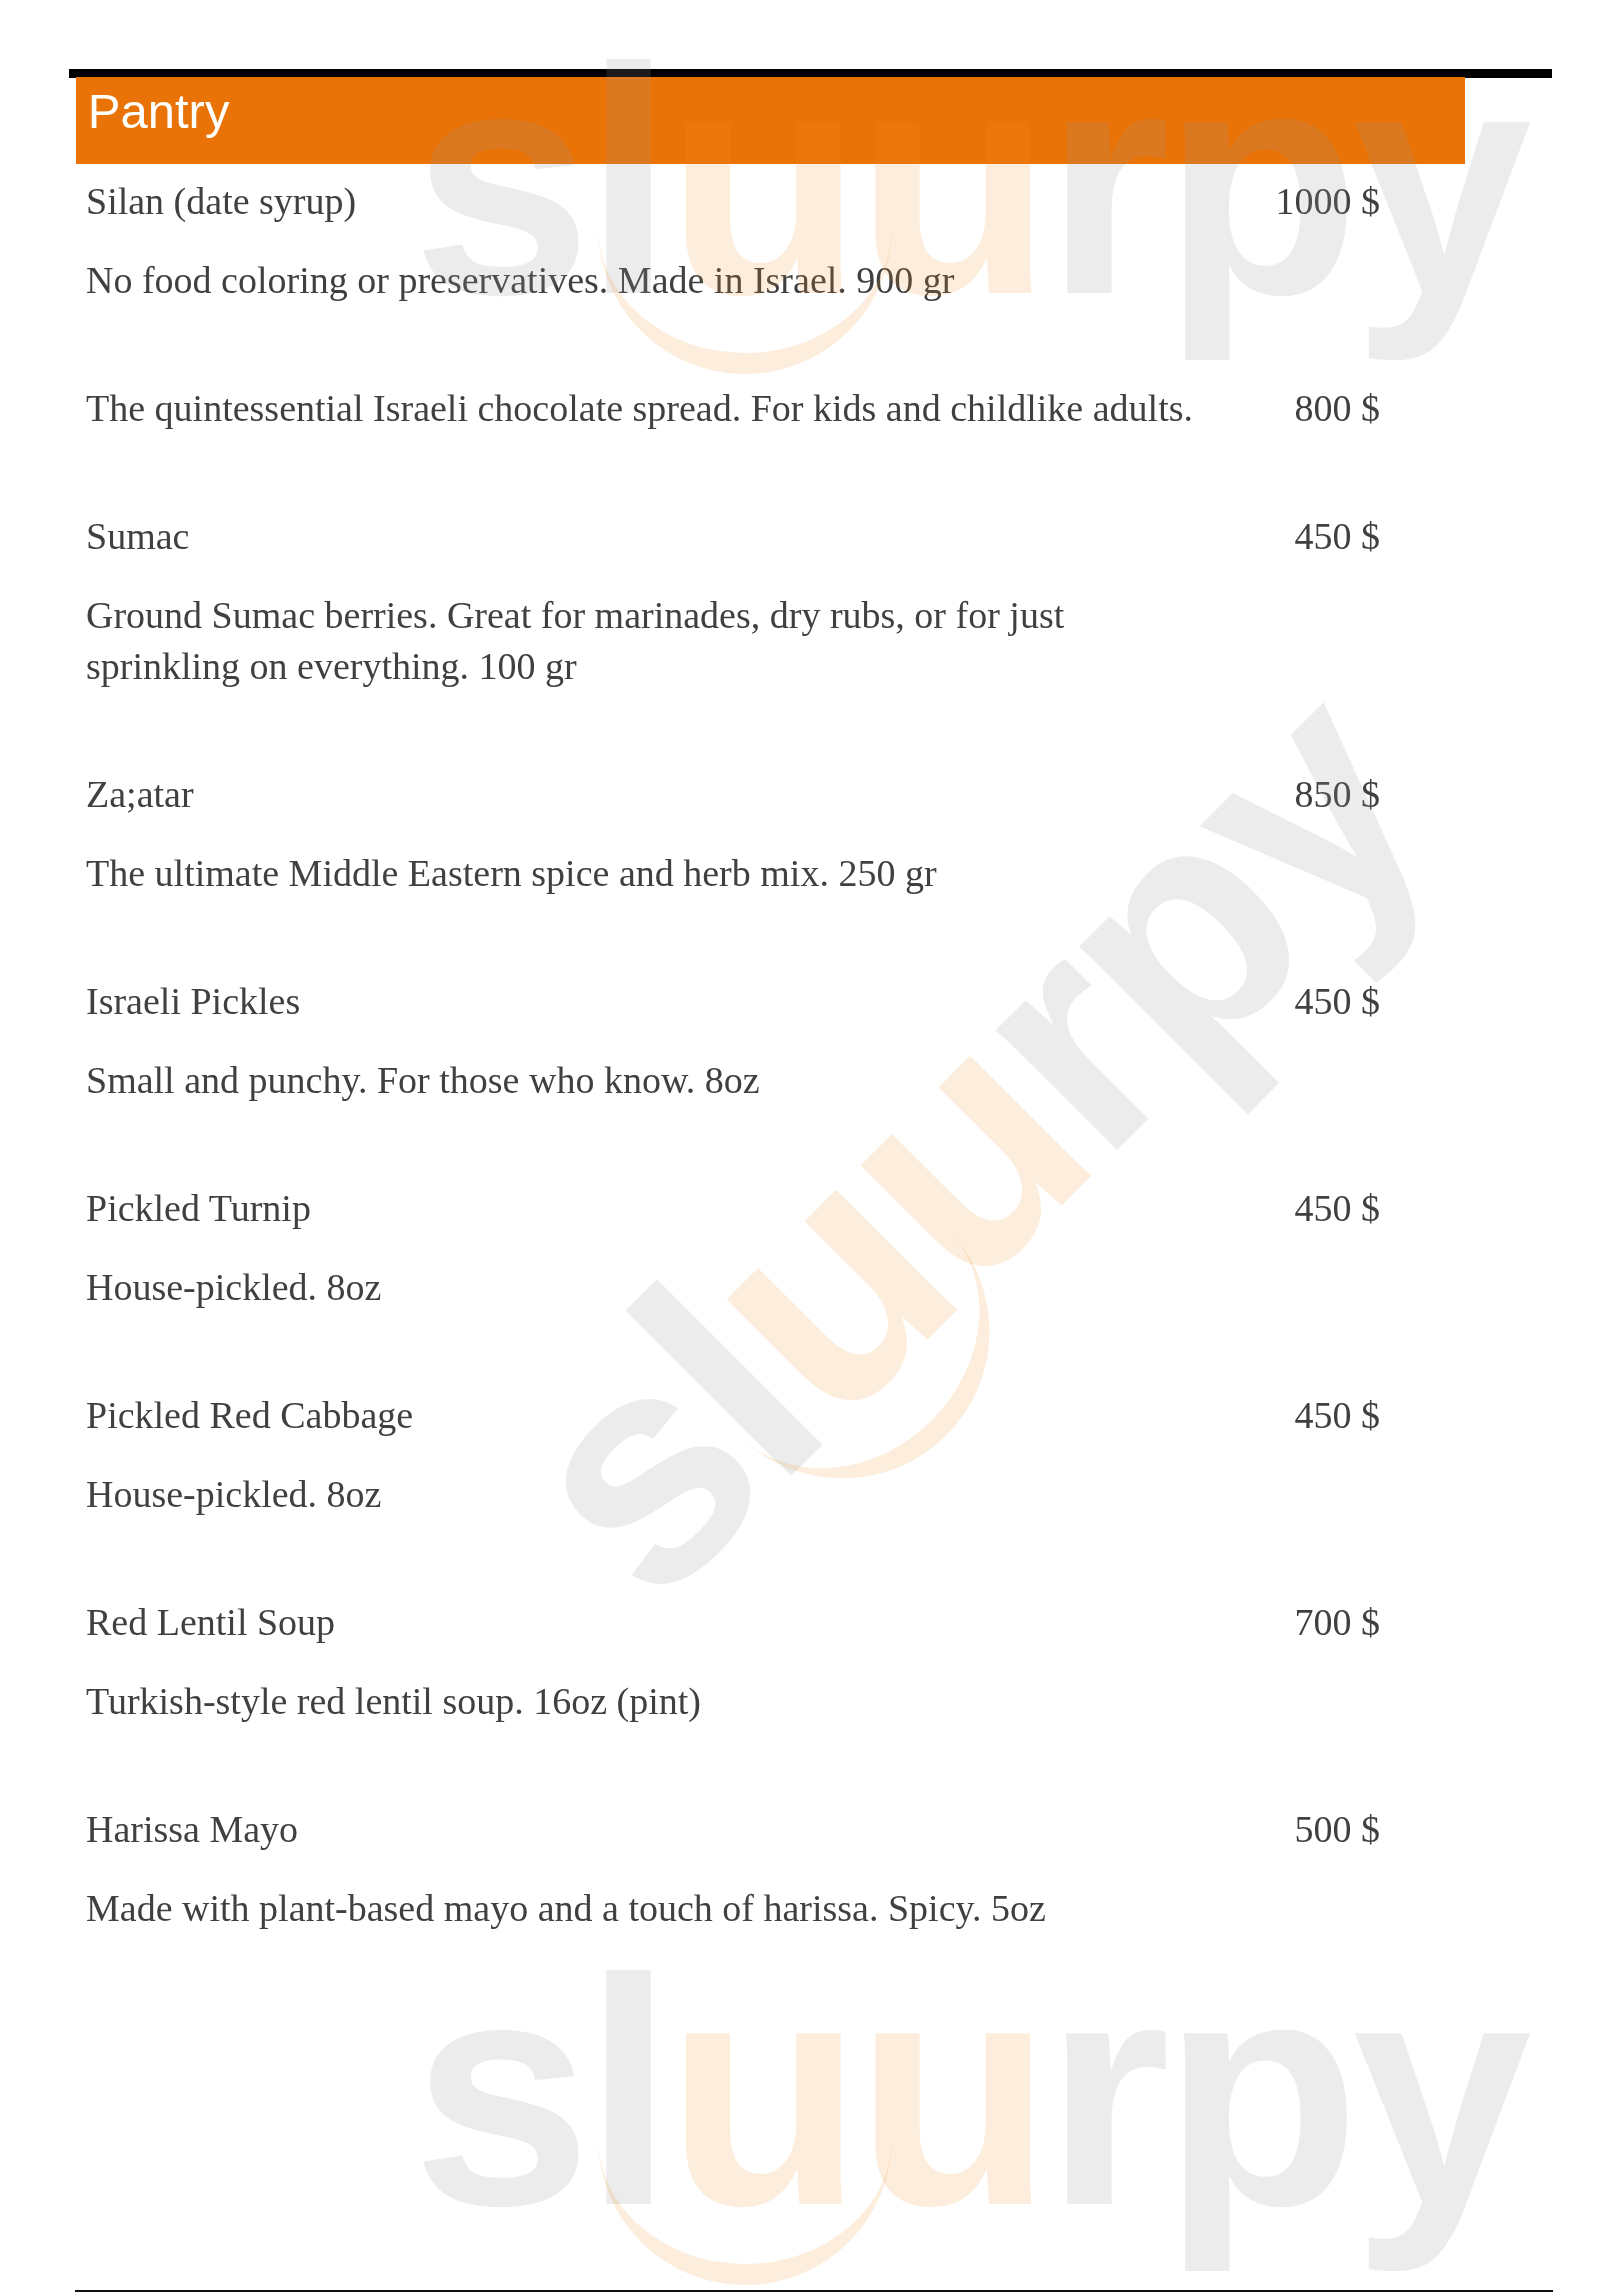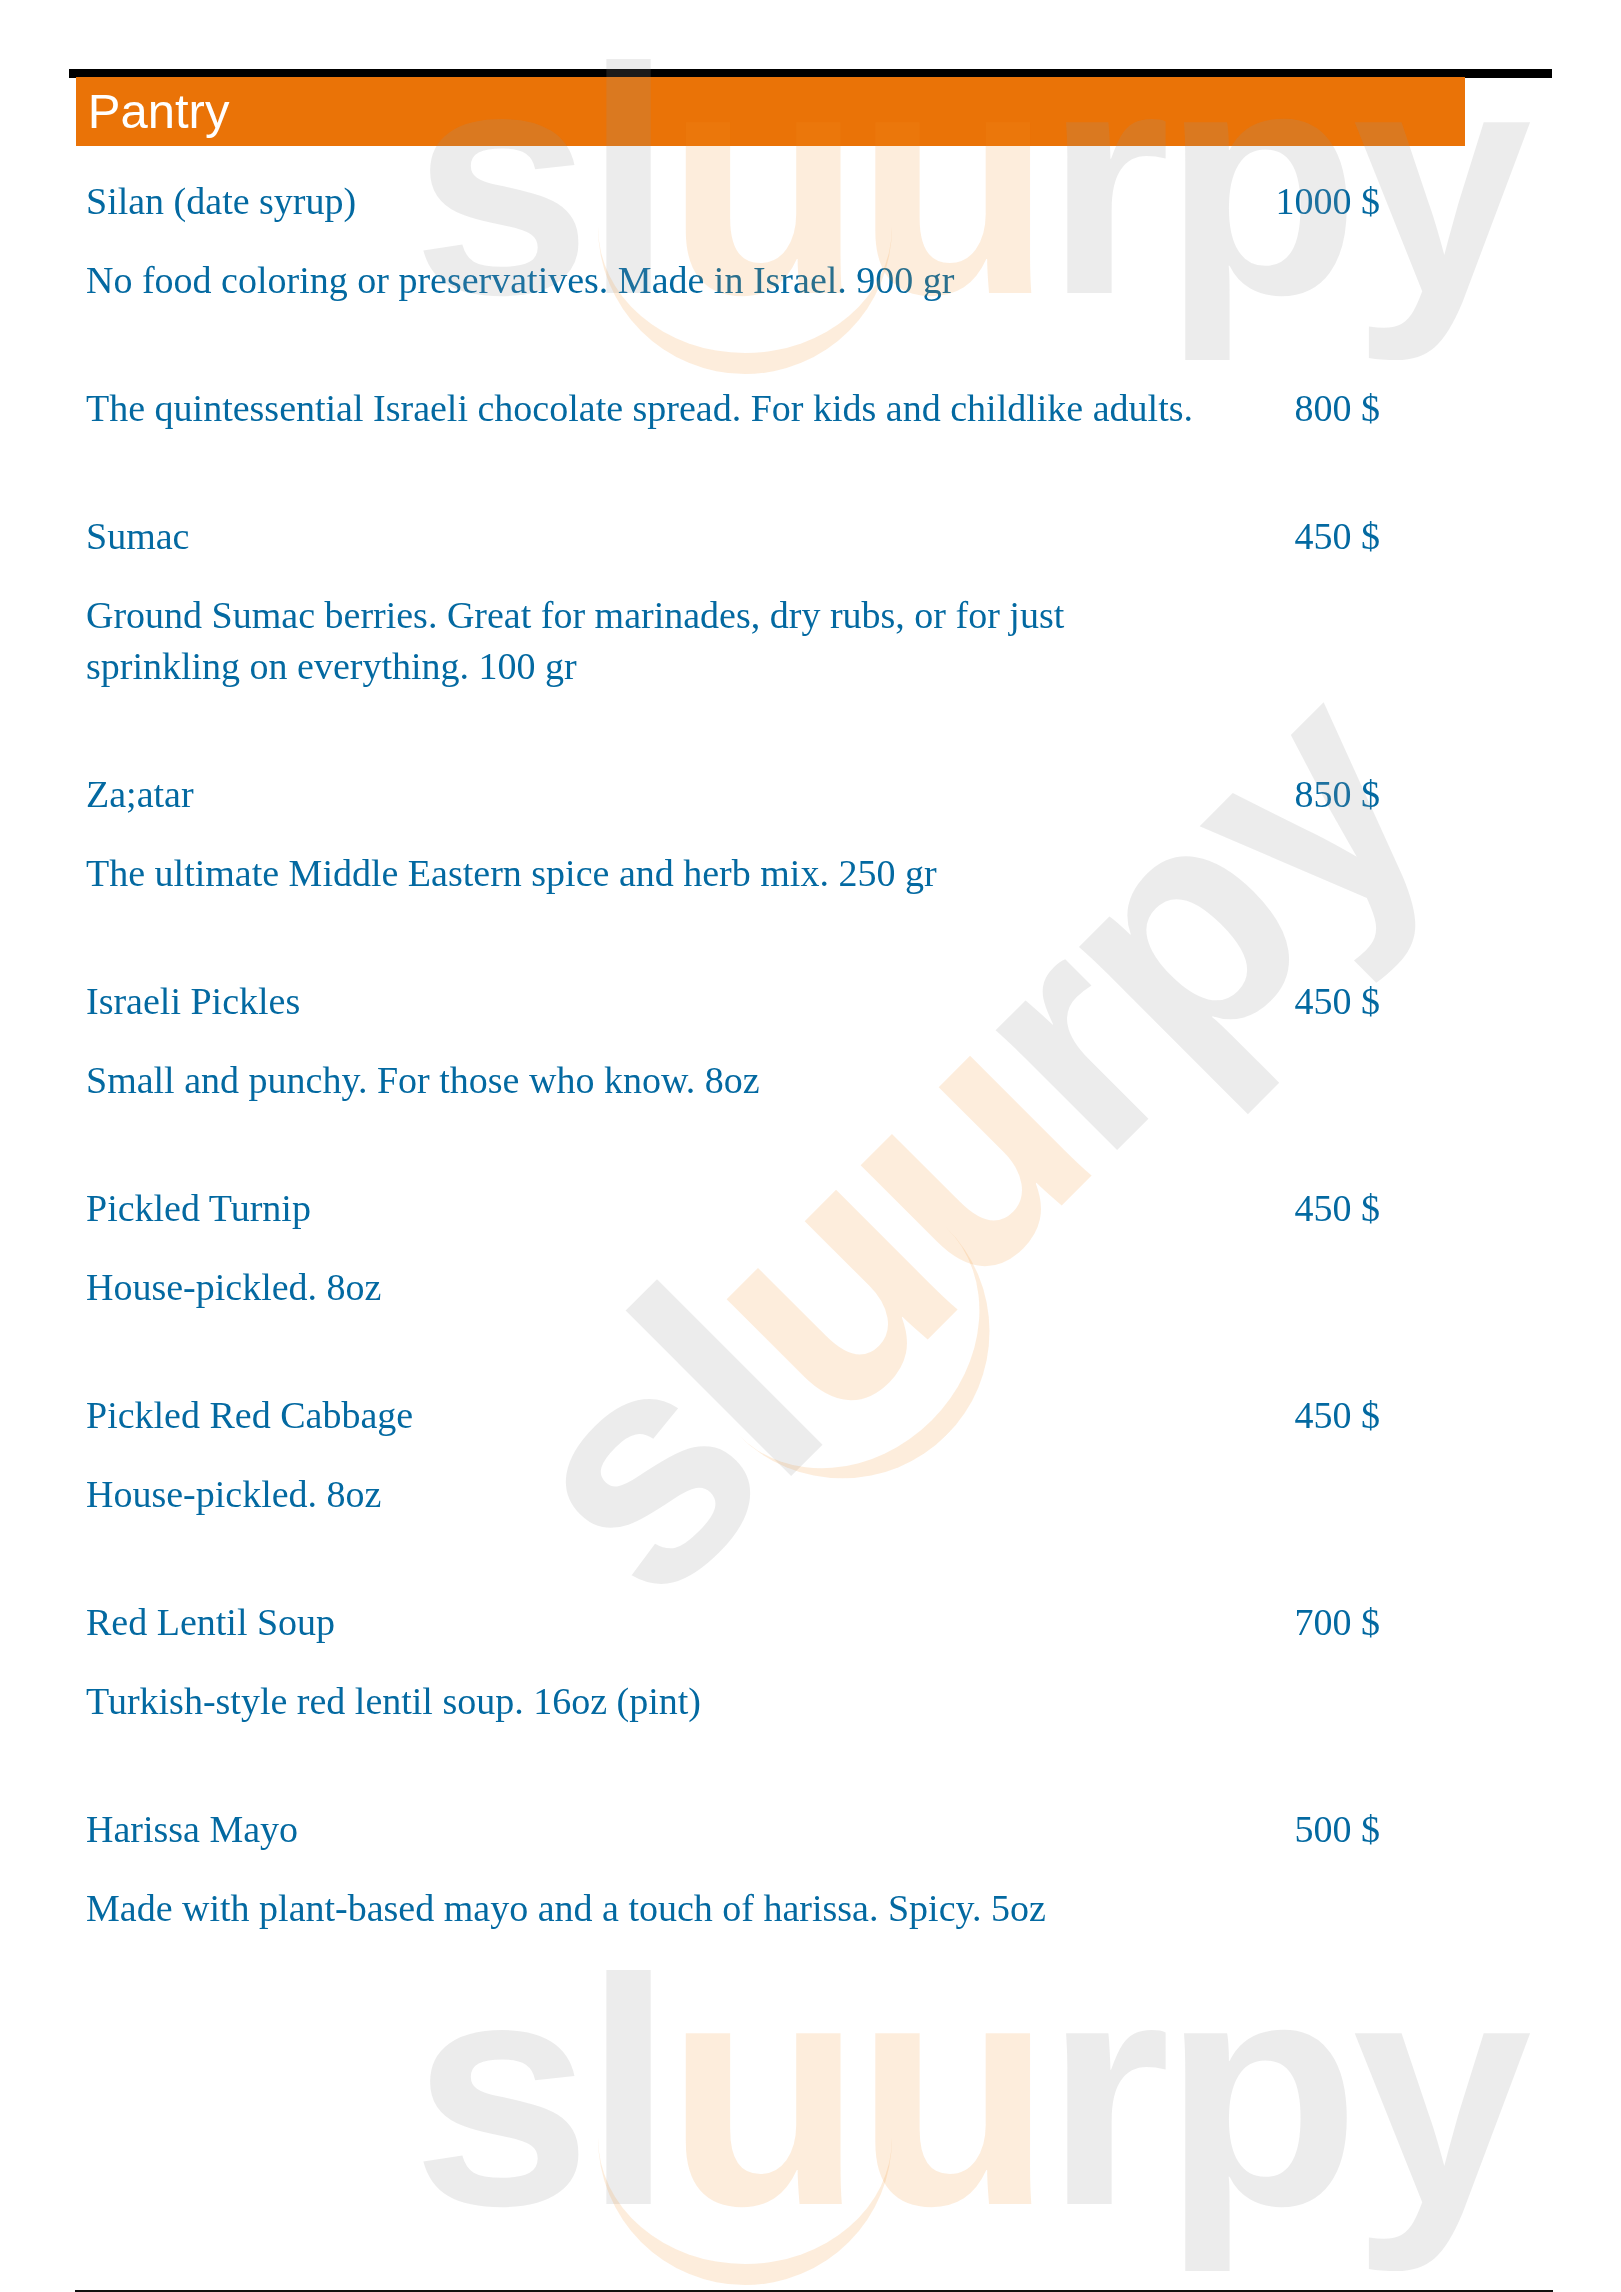--- a/index.html
+++ b/index.html
@@ -1,29 +1,29 @@
 <!DOCTYPE html>
 <html><head>
 <meta charset="utf-8">
 <style>
   html, body { margin: 0; padding: 0; background: #ffffff; }
   body { width: 1621px; height: 2293px; position: relative; overflow: hidden; }
 
   .top-rule { position: absolute; left: 69px; top: 69px; width: 1483px; height: 8.8px; background: #000000; }
-  .section-header { position: absolute; left: 76px; top: 77px; width: 1389px; height: 69px; background: #EA7307; }
+  .section-header { position: absolute; left: 76px; top: 77px; width: 1389px; height: 87px; background: #EA7307; }
   .section-title {
     position: absolute; left: 11.8px; top: 5.9px;
     font-family: "Liberation Sans", sans-serif; font-size: 49px; line-height: 57px;
     color: #ffffff; font-weight: normal; margin: 0; white-space: nowrap;
   }
 
   .menu-list { position: absolute; left: 86px; top: 176px; width: 1294px; }
   .menu-item { position: relative; margin-bottom: 77px; }
   .item-name, .item-desc, .item-price {
-    font-family: "Liberation Serif", serif; font-size: 38px; line-height: 51px; color: #0369a1;
+    font-family: "Liberation Serif", serif; font-size: 38px; line-height: 51px; color: #404040;
   }
   .item-name { display: block; width: 1127px; }
   .item-desc { display: block; width: 1127px; margin-top: 28px; }
   .item-price { position: absolute; right: 0; top: 0; white-space: nowrap; text-align: center; }
 
   .bottom-rule { position: absolute; left: 75px; top: 2290px; width: 1478px; height: 2px; background: #111111; }
 
   
   .watermark { position: absolute; pointer-events: none; z-index: 5; }
   .wm-text {

